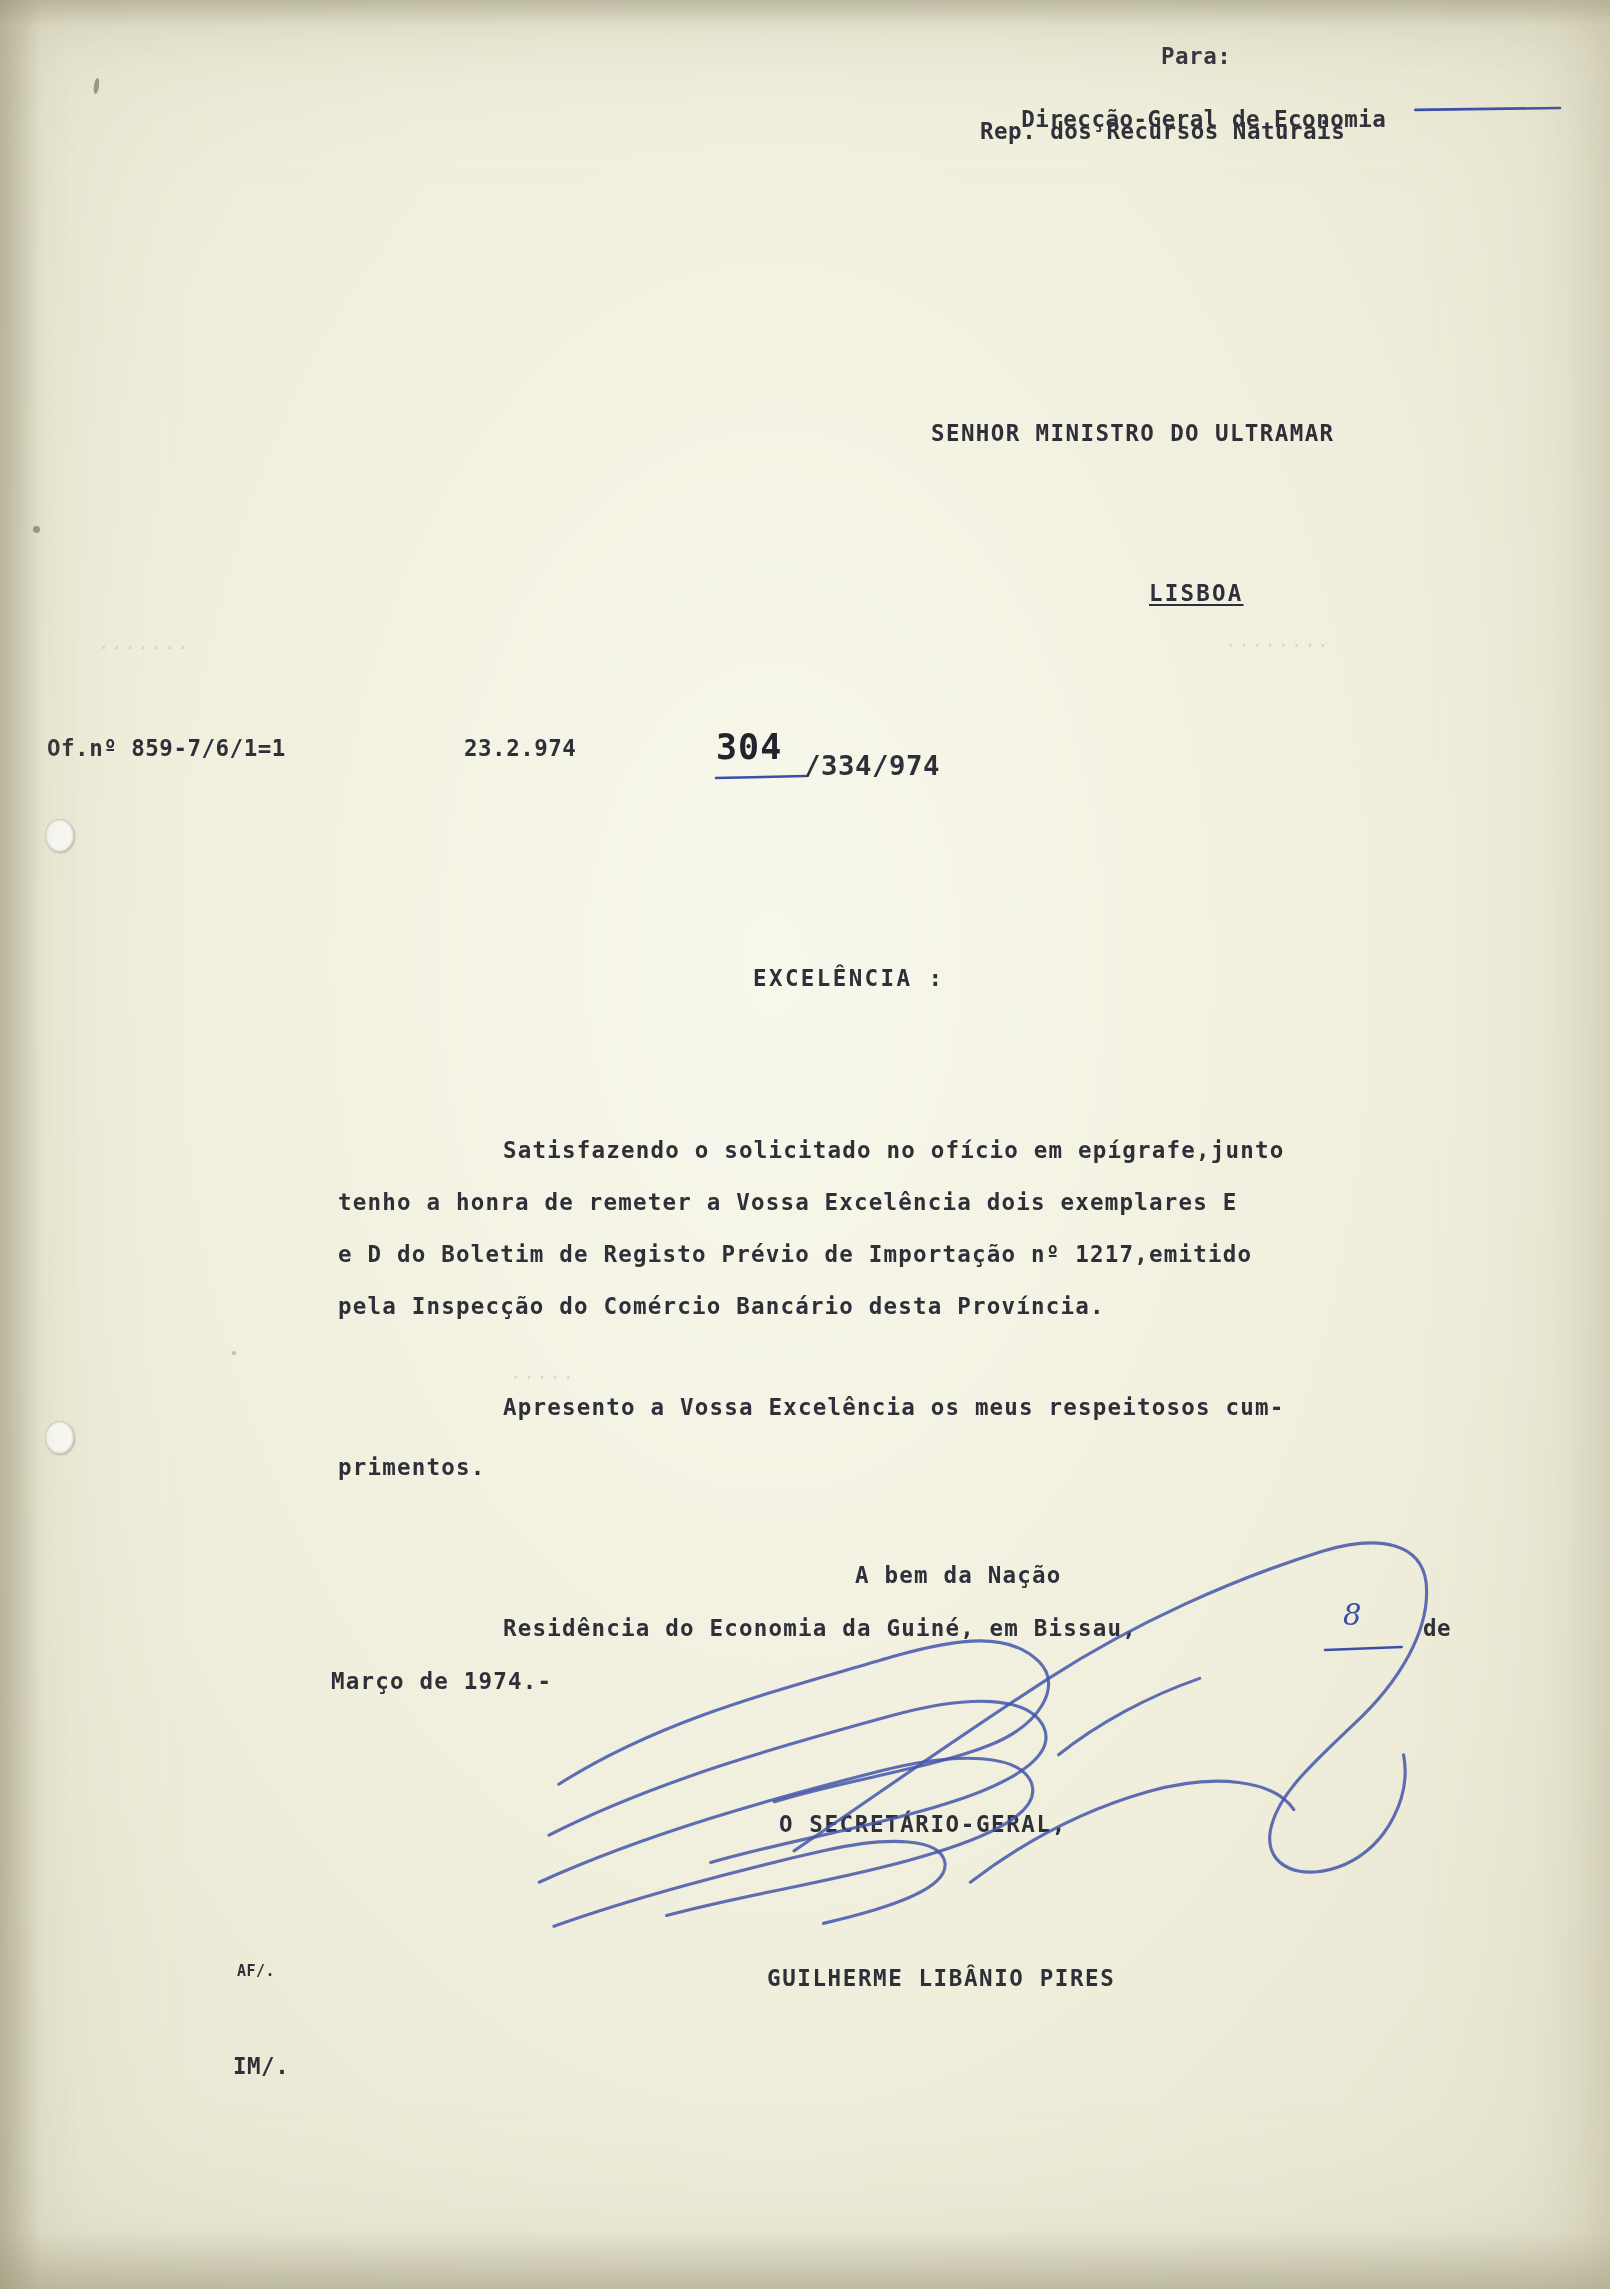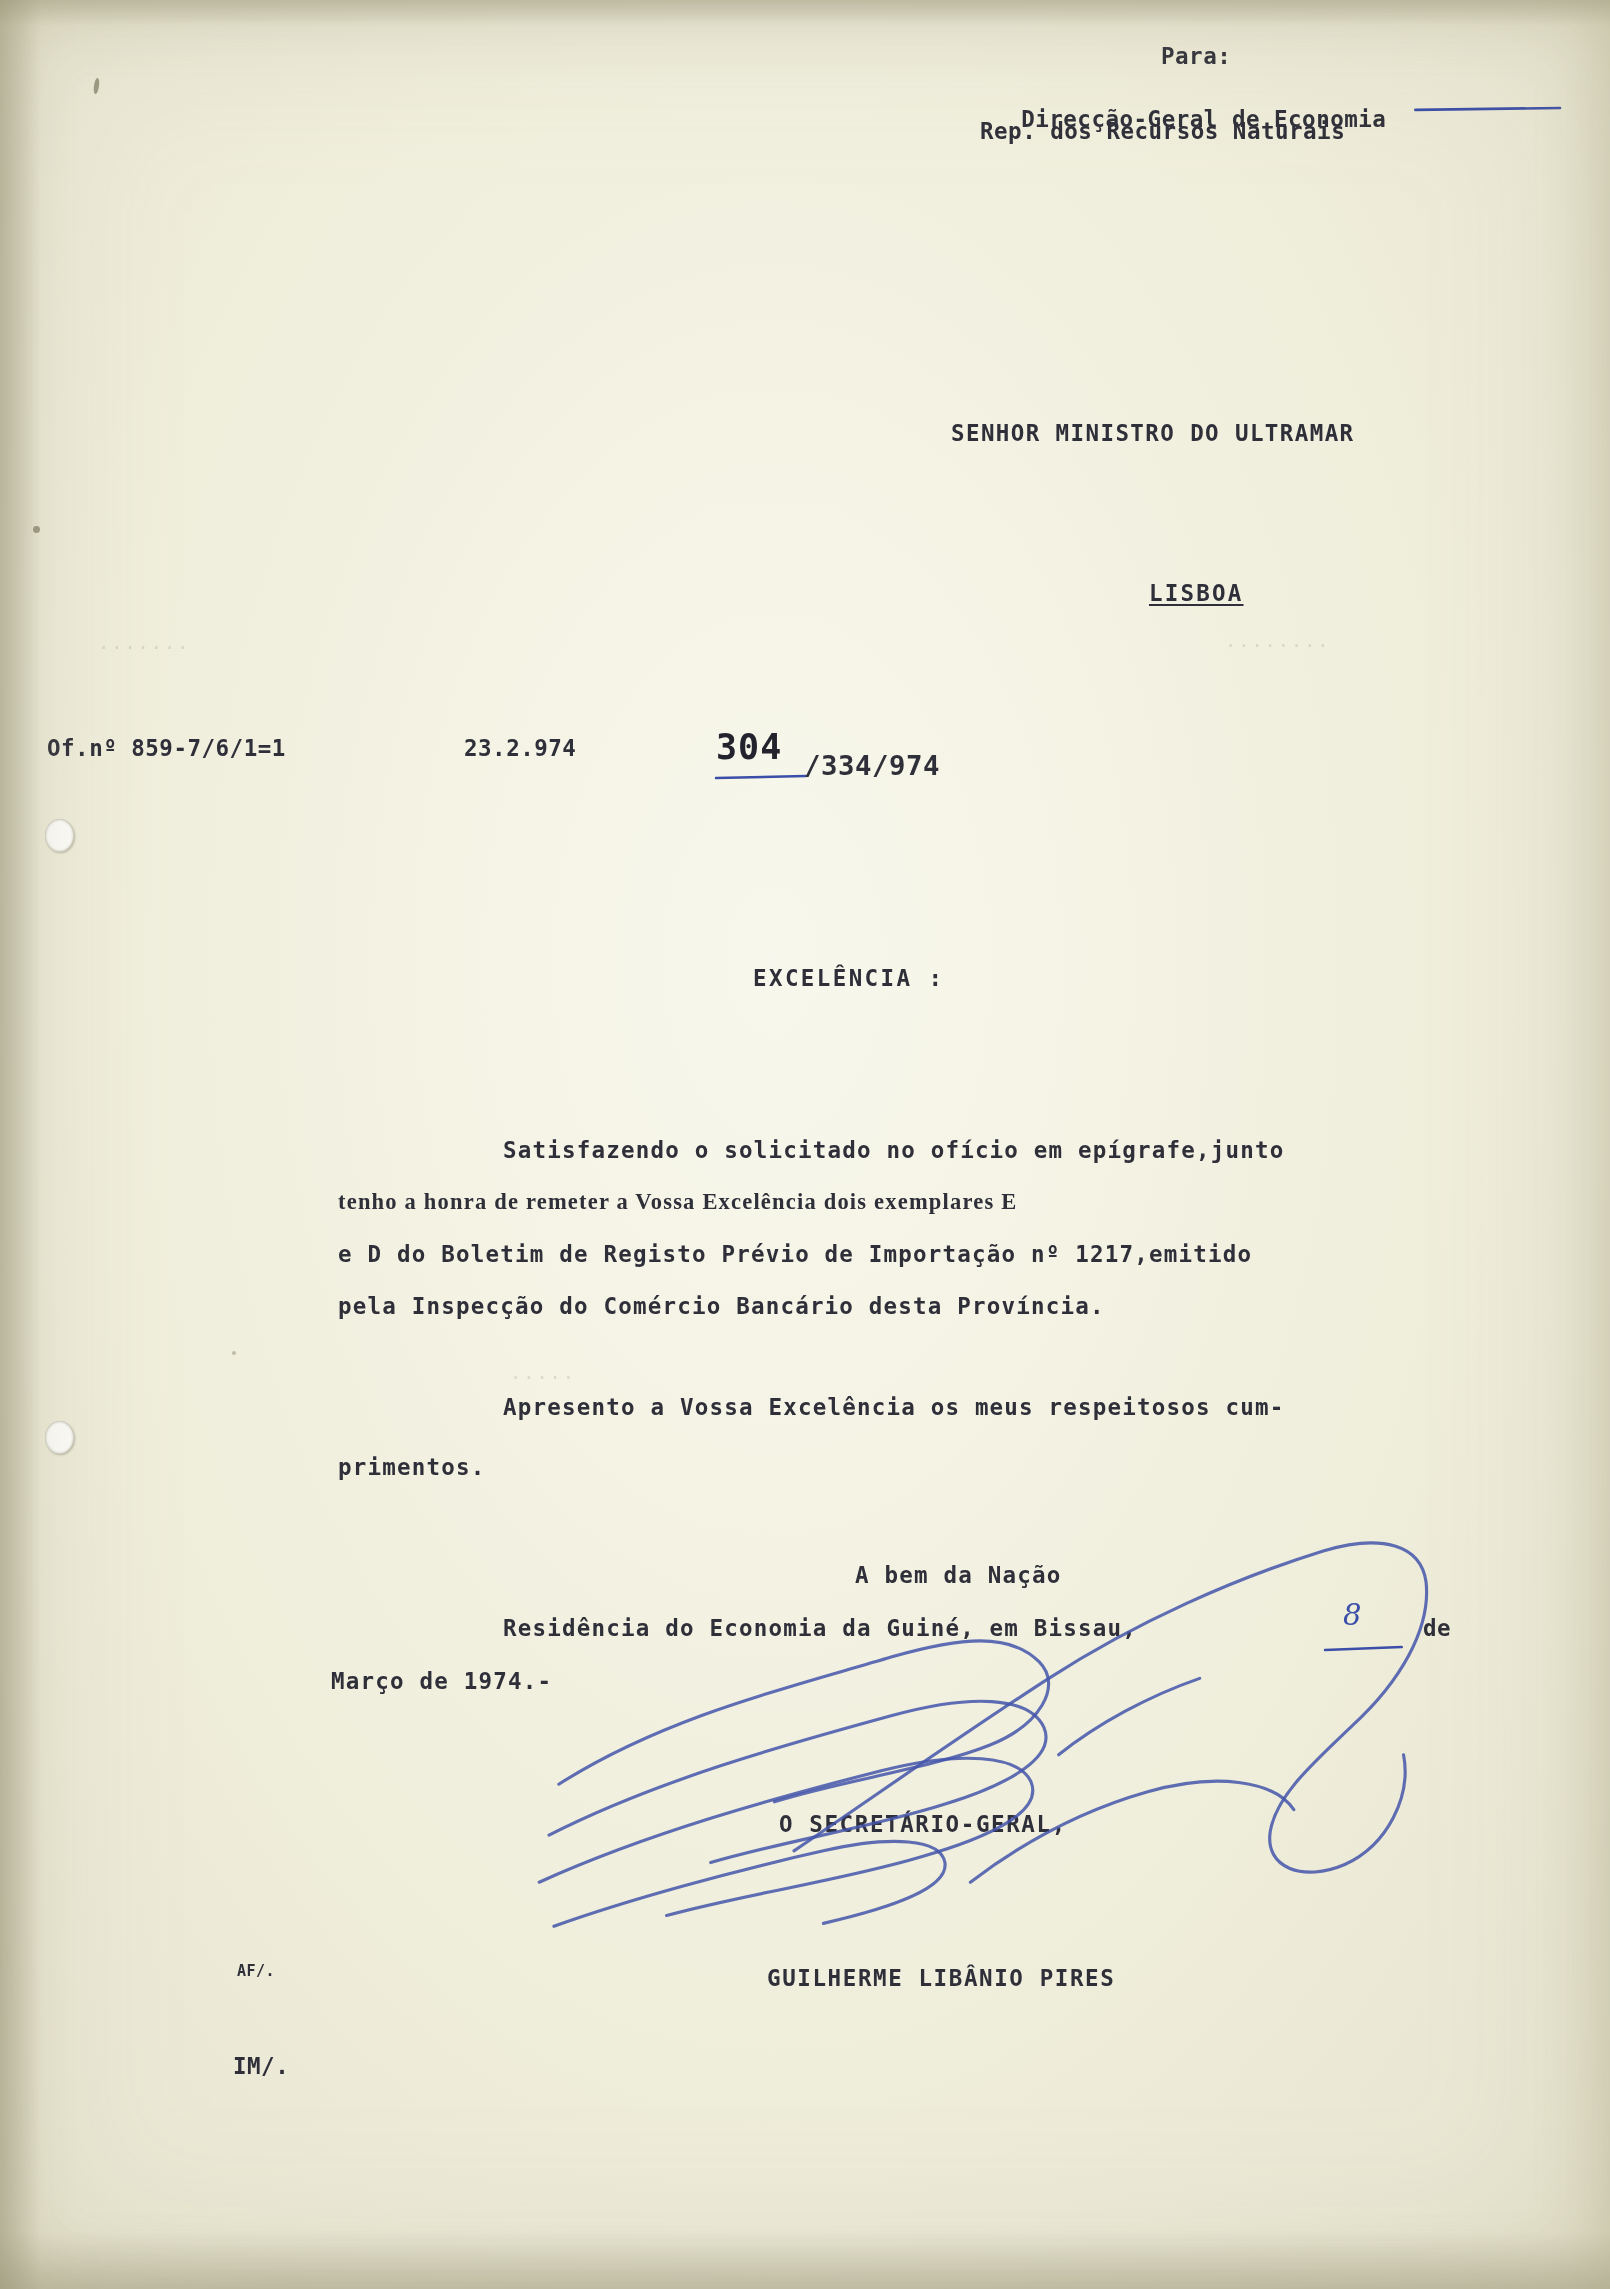--- a/index.html
+++ b/index.html
@@ -161,37 +161,37 @@
 
   <div class="tx" style="left:1161px; top:43px; font-size:22.5px;">Para:</div>
   <div class="tx" style="left:965px; top:80px; font-size:22.5px;">
     <span>Direcção-Geral de Economia</span>
   </div>
   <svg class="underline-ink" style="left:1415px; top:105px; width:294px; height:13.7px;" viewBox="0 0 300 14" width="294" height="13.7">
     <path d="M0 5 L148 3" stroke="#2f2f3a" stroke-width="2.4"></path>
   </svg>
   <div class="tx" style="left:980px; top:118px; font-size:22.5px;">Rep. dos Recursos Naturais</div>
 
-  <div class="tx" style="left:931px; top:420px; font-size:22.5px; letter-spacing:1.4px;margin-left:20px;">SENHOR MINISTRO DO ULTRAMAR</div>
+  <div class="tx" style="left:931px; top:420px; font-size:22.5px; letter-spacing:1.4px;">SENHOR MINISTRO DO ULTRAMAR</div>
 
   <div class="tx u" style="left:1149px; top:580px; font-size:22.5px; letter-spacing:2.2px;">LISBOA</div>
 
   <div class="tx" style="left:47px; top:735px; font-size:22.5px;">Of.nº 859-7/6/1=1</div>
   <div class="tx" style="left:464px; top:735px; font-size:22.5px;">23.2.974</div>
 
   <div class="stamp" style="left:716px; top:727px; font-size:35px; letter-spacing:1px;">304</div>
   <svg class="underline-ink" style="left:716px; top:774px; width:127px; height:11.8px;" viewBox="0 0 130 12" width="127" height="11.8">
     <path d="M0 4 L92 2" stroke="#23232e" stroke-width="3"></path>
   </svg>
   <div class="tx" style="left:804px; top:750px; font-size:27.4px;">/334/974</div>
 
   <div class="tx" style="left:753px; top:965px; font-size:22.5px; letter-spacing:2.4px;">EXCELÊNCIA :</div>
 
   <div class="tx" style="left:503px; top:1137px; font-size:22.5px; letter-spacing:1.2px;">Satisfazendo o solicitado no ofício em epígrafe,junto</div>
-  <div class="tx" style="left:338px; top:1189px; font-size:22.5px; letter-spacing:1.2px;font-family:Liberation Serif, serif;">tenho a honra de remeter a Vossa Excelência dois exemplares E</div>
+  <div class="tx" style="left:338px; top:1189px; font-size:22.5px; letter-spacing:1.2px;">tenho a honra de remeter a Vossa Excelência dois exemplares E</div>
   <div class="tx" style="left:338px; top:1241px; font-size:22.5px; letter-spacing:1.2px;">e D do Boletim de Registo Prévio de Importação nº 1217,emitido</div>
   <div class="tx" style="left:338px; top:1293px; font-size:22.5px; letter-spacing:1.2px;">pela Inspecção do Comércio Bancário desta Província.</div>
 
   <div class="tx" style="left:503px; top:1394px; font-size:22.5px; letter-spacing:1.2px;">Apresento a Vossa Excelência os meus respeitosos cum-</div>
   <div class="tx" style="left:338px; top:1454px; font-size:22.5px; letter-spacing:1.2px;">primentos.</div>
 
   <div class="tx" style="left:855px; top:1562px; font-size:22.5px; letter-spacing:1.2px;">A bem da Nação</div>
   <div class="tx" style="left:503px; top:1615px; font-size:22.5px; letter-spacing:1.2px;">Residência do Economia da Guiné, em Bissau,</div>
   <div class="ink" style="left:1343px; top:1598px; font-size:29px;">8</div>
   <svg class="underline-ink" style="left:1325px; top:1645px; width:118px; height:11.8px;" viewBox="0 0 120 12" width="118" height="11.8">

